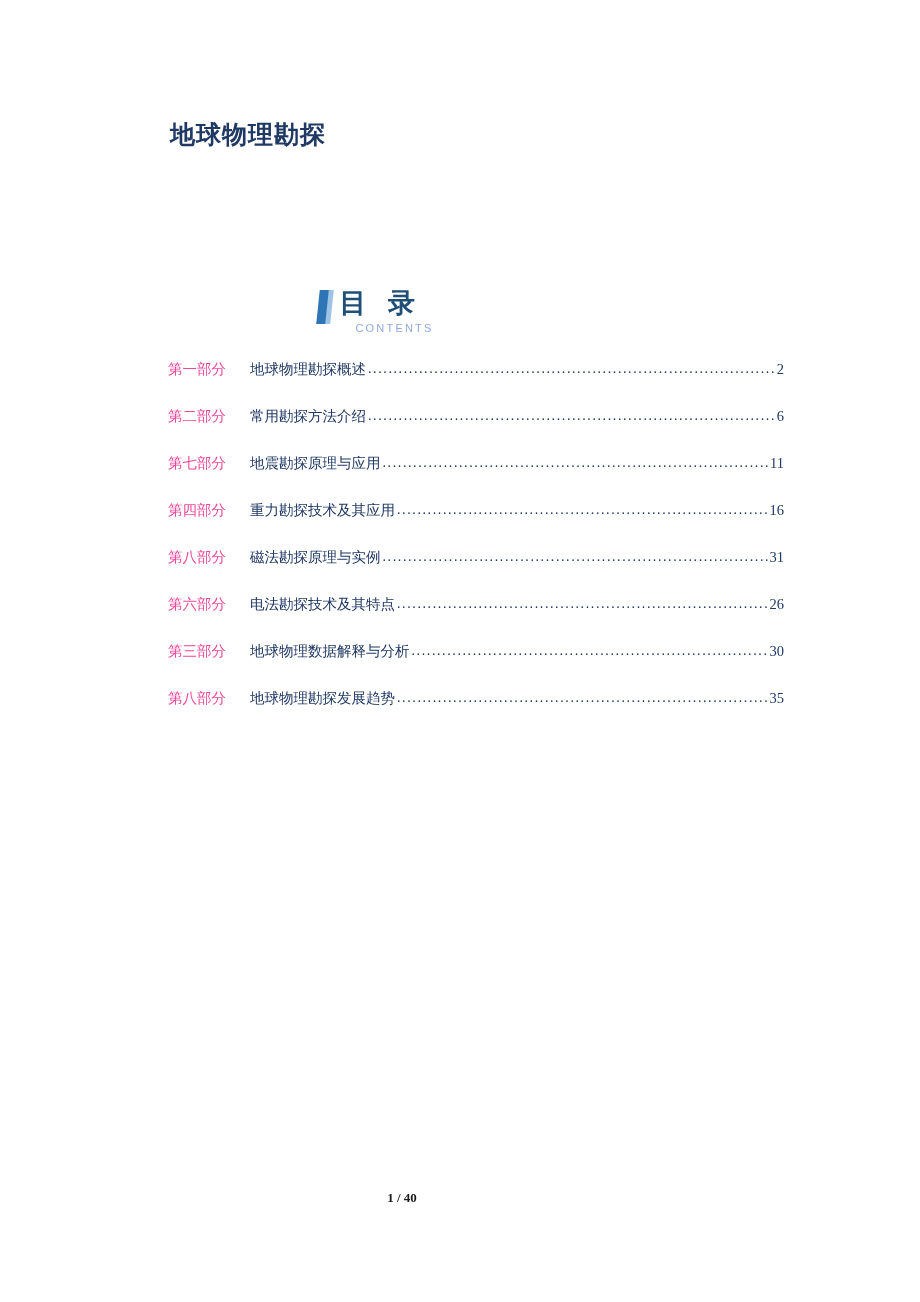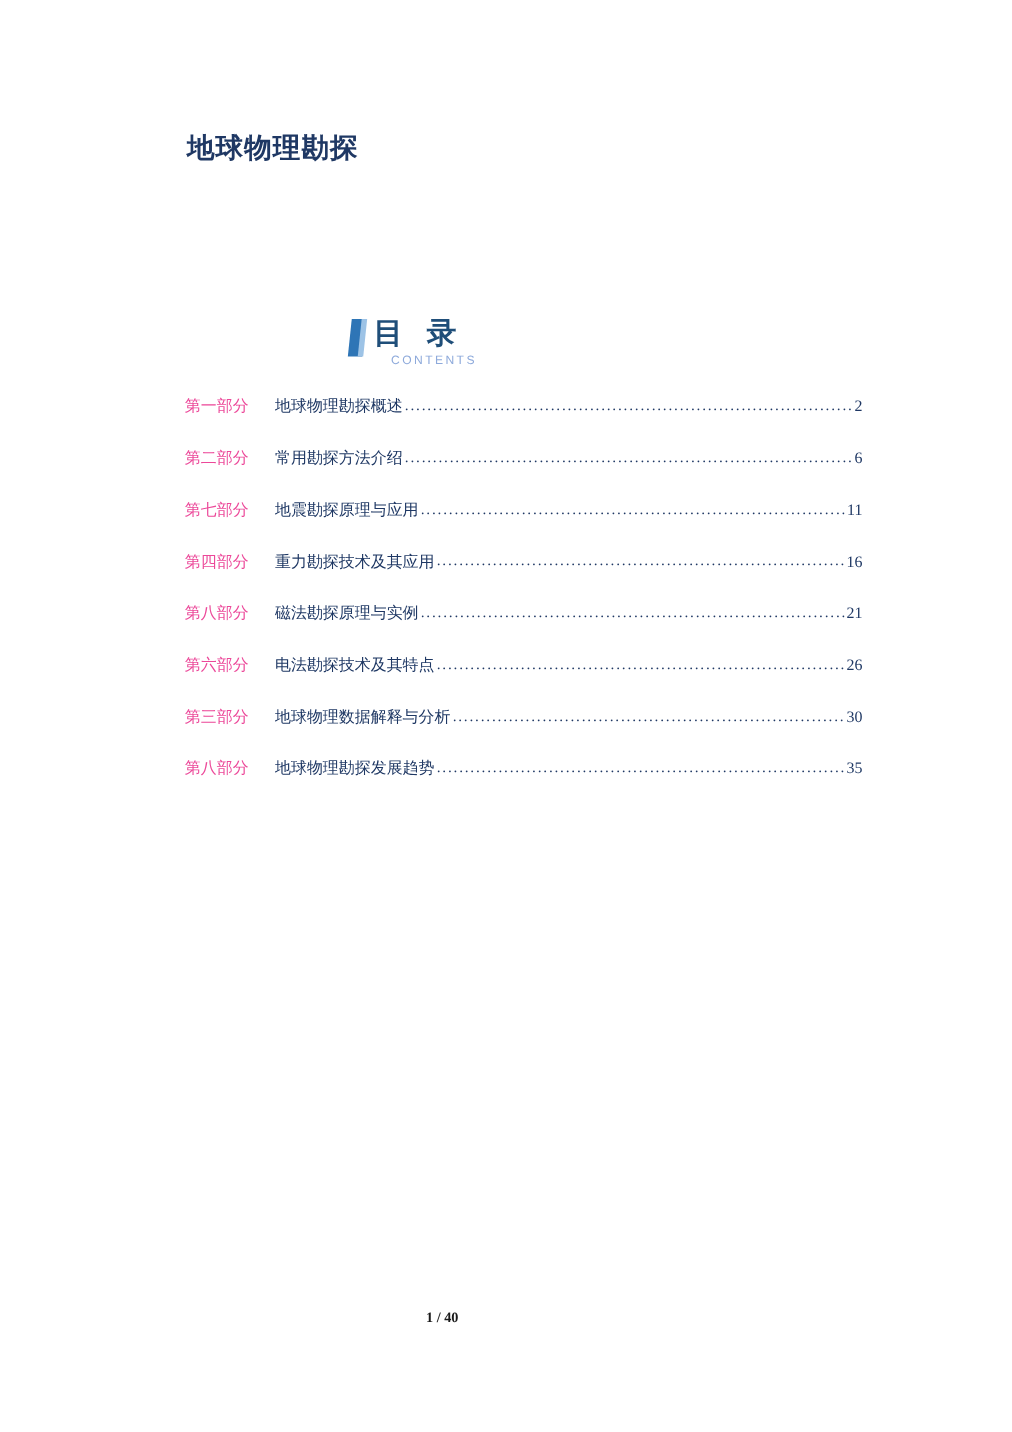--- a/index.html
+++ b/index.html
@@ -193,21 +193,21 @@
       <span class="toc-part">第四部分</span>
       <span class="toc-title">重力勘探技术及其应用</span>
       <span class="toc-dots">...................................................................................</span>
       <span class="toc-page">16</span>
     </div>
 
     <div class="toc-row">
       <span class="toc-part">第八部分</span>
       <span class="toc-title">磁法勘探原理与实例</span>
       <span class="toc-dots">...........................................................................................</span>
-      <span class="toc-page">21</span>
+      <span class="toc-page">31</span>
     </div>
 
     <div class="toc-row">
       <span class="toc-part">第六部分</span>
       <span class="toc-title">电法勘探技术及其特点</span>
       <span class="toc-dots">...................................................................................</span>
       <span class="toc-page">26</span>
     </div>
 
     <div class="toc-row">

